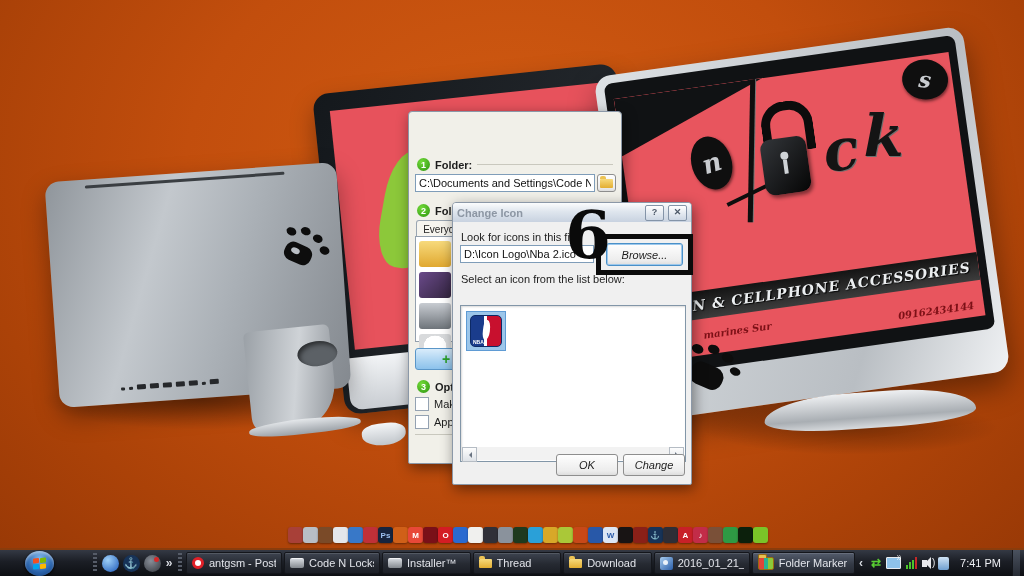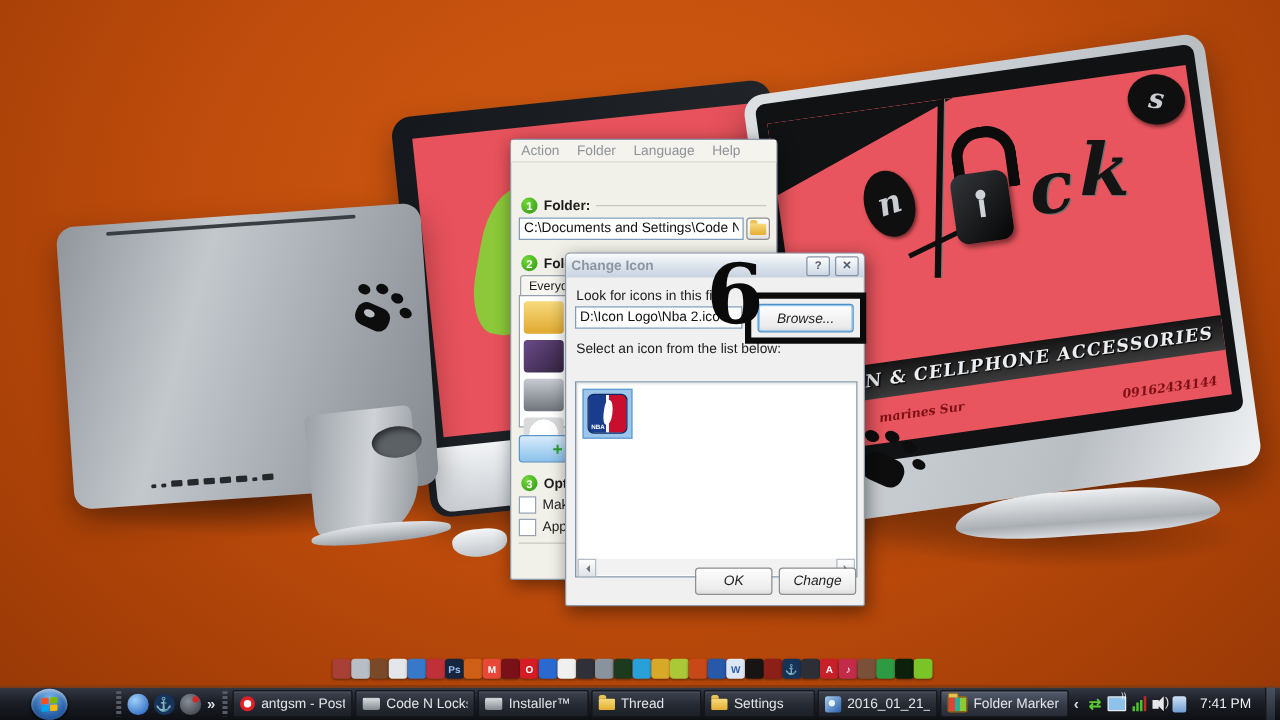--- a/index.html
+++ b/index.html
@@ -108,21 +108,21 @@
   .nba .lbl{position:absolute;left:2px;bottom:1px;color:#fff;font-size:5px;font-weight:bold;}
   .hscroll{position:absolute;left:1px;right:1px;bottom:1px;height:13px;background:#f2f2f2;display:flex;justify-content:space-between;}
   .sbtn{width:13px;height:13px;background:linear-gradient(#fdfdfd,#dfe3e8);border:1px solid #b5bcc4;
     display:flex;align-items:center;justify-content:center;}
   .tri-l{width:0;height:0;border:3px solid transparent;border-right-color:#6a7482;margin-right:2px;}
   .tri-r{width:0;height:0;border:3px solid transparent;border-left-color:#6a7482;margin-left:2px;}
   .anno-box{border:5px solid #0b0b0b;}
   .anno-num{font-family:"DejaVu Serif",serif;font-weight:600;font-size:66px;color:#0a0a0a;line-height:1;}
 
   
-  #dock{left:266px;top:527px;display:flex;gap:0px;}
+  #dock{left:288px;top:527px;display:flex;gap:0px;}
   .dkic{width:15px;height:16px;border-radius:3px;margin-right:0px;display:flex;align-items:center;justify-content:center;
     font-size:8px;font-weight:bold;color:#fff;box-shadow:0 1px 2px rgba(0,0,0,.4);flex:none;}
 
   
   #taskbar{left:0;top:548px;width:1024px;height:28px;
     background:linear-gradient(#343944 0%,#1b1e25 45%,#0d0f13 100%);border-top:2px solid #8a3c0c;box-sizing:border-box;
     display:flex;align-items:center;}
   .orb{position:absolute;left:25px;top:1px;width:29px;height:25px;border-radius:50%;
     background:radial-gradient(circle at 50% 30%,#7cb6ec,#2a62aa 60%,#123a72);box-shadow:inset 0 2px 3px rgba(255,255,255,.5),0 1px 3px #000;
     display:flex;align-items:center;justify-content:center;}
@@ -233,26 +233,20 @@
 
   <div class="abs paw-ground" style="left:683px;top:348px;width:66px;height:52px;">
     <span class="abs" style="left:8px;top:20px;width:34px;height:23px;background:#0d0d0d;border-radius:10px;"></span>
     <span class="abs" style="left:0px;top:6px;width:12px;height:9px;background:#0d0d0d;border-radius:50%;"></span>
     <span class="abs" style="left:15px;top:0px;width:12px;height:9px;background:#0d0d0d;border-radius:50%;"></span>
     <span class="abs" style="left:31px;top:2px;width:12px;height:9px;background:#0d0d0d;border-radius:50%;"></span>
     <span class="abs" style="left:44px;top:12px;width:11px;height:8px;background:#0d0d0d;border-radius:50%;"></span>
   </div>
 
   <div class="abs win" style="left:408px;top:111px;width:212px;height:351px;z-index:10;">
-    <div class="menubar">
-      <span>Action</span>
-      <span>Folder</span>
-      <span>Language</span>
-      <span>Help</span>
-    </div>
     <div class="abs steprow" style="left:8px;top:46px;right:8px;">
       <span class="stepnum">1</span>
       <span>Folder:</span>
       <span class="rule"></span>
     </div>
     <input class="abs xp-input" readonly="" style="left: 6px; top: 62px; width: 180px;" value="C:\Documents and Settings\Code N Locks\De:">
     <div class="abs xp-btn" style="left:188px;top:62px;width:19px;height:18px;box-sizing:border-box;">
       <span class="mini-folder"></span>
     </div>
     <div class="abs steprow" style="left:8px;top:92px;right:8px;">
@@ -396,21 +390,21 @@
     <div class="tbtn">
       <span class="drive-ic"></span>
       <span class="lb">Installer™</span>
     </div>
     <div class="tbtn">
       <span class="mini-folder"></span>
       <span class="lb">Thread</span>
     </div>
     <div class="tbtn">
       <span class="mini-folder"></span>
-      <span class="lb">Settings</span>
+      <span class="lb">Download</span>
     </div>
     <div class="tbtn">
       <span class="imgv-ic"></span>
       <span class="lb">2016_01_21_19...</span>
     </div>
     <div class="tbtn active">
       <span class="fm-logo"></span>
       <span class="lb">Folder Marker</span>
     </div>
 

